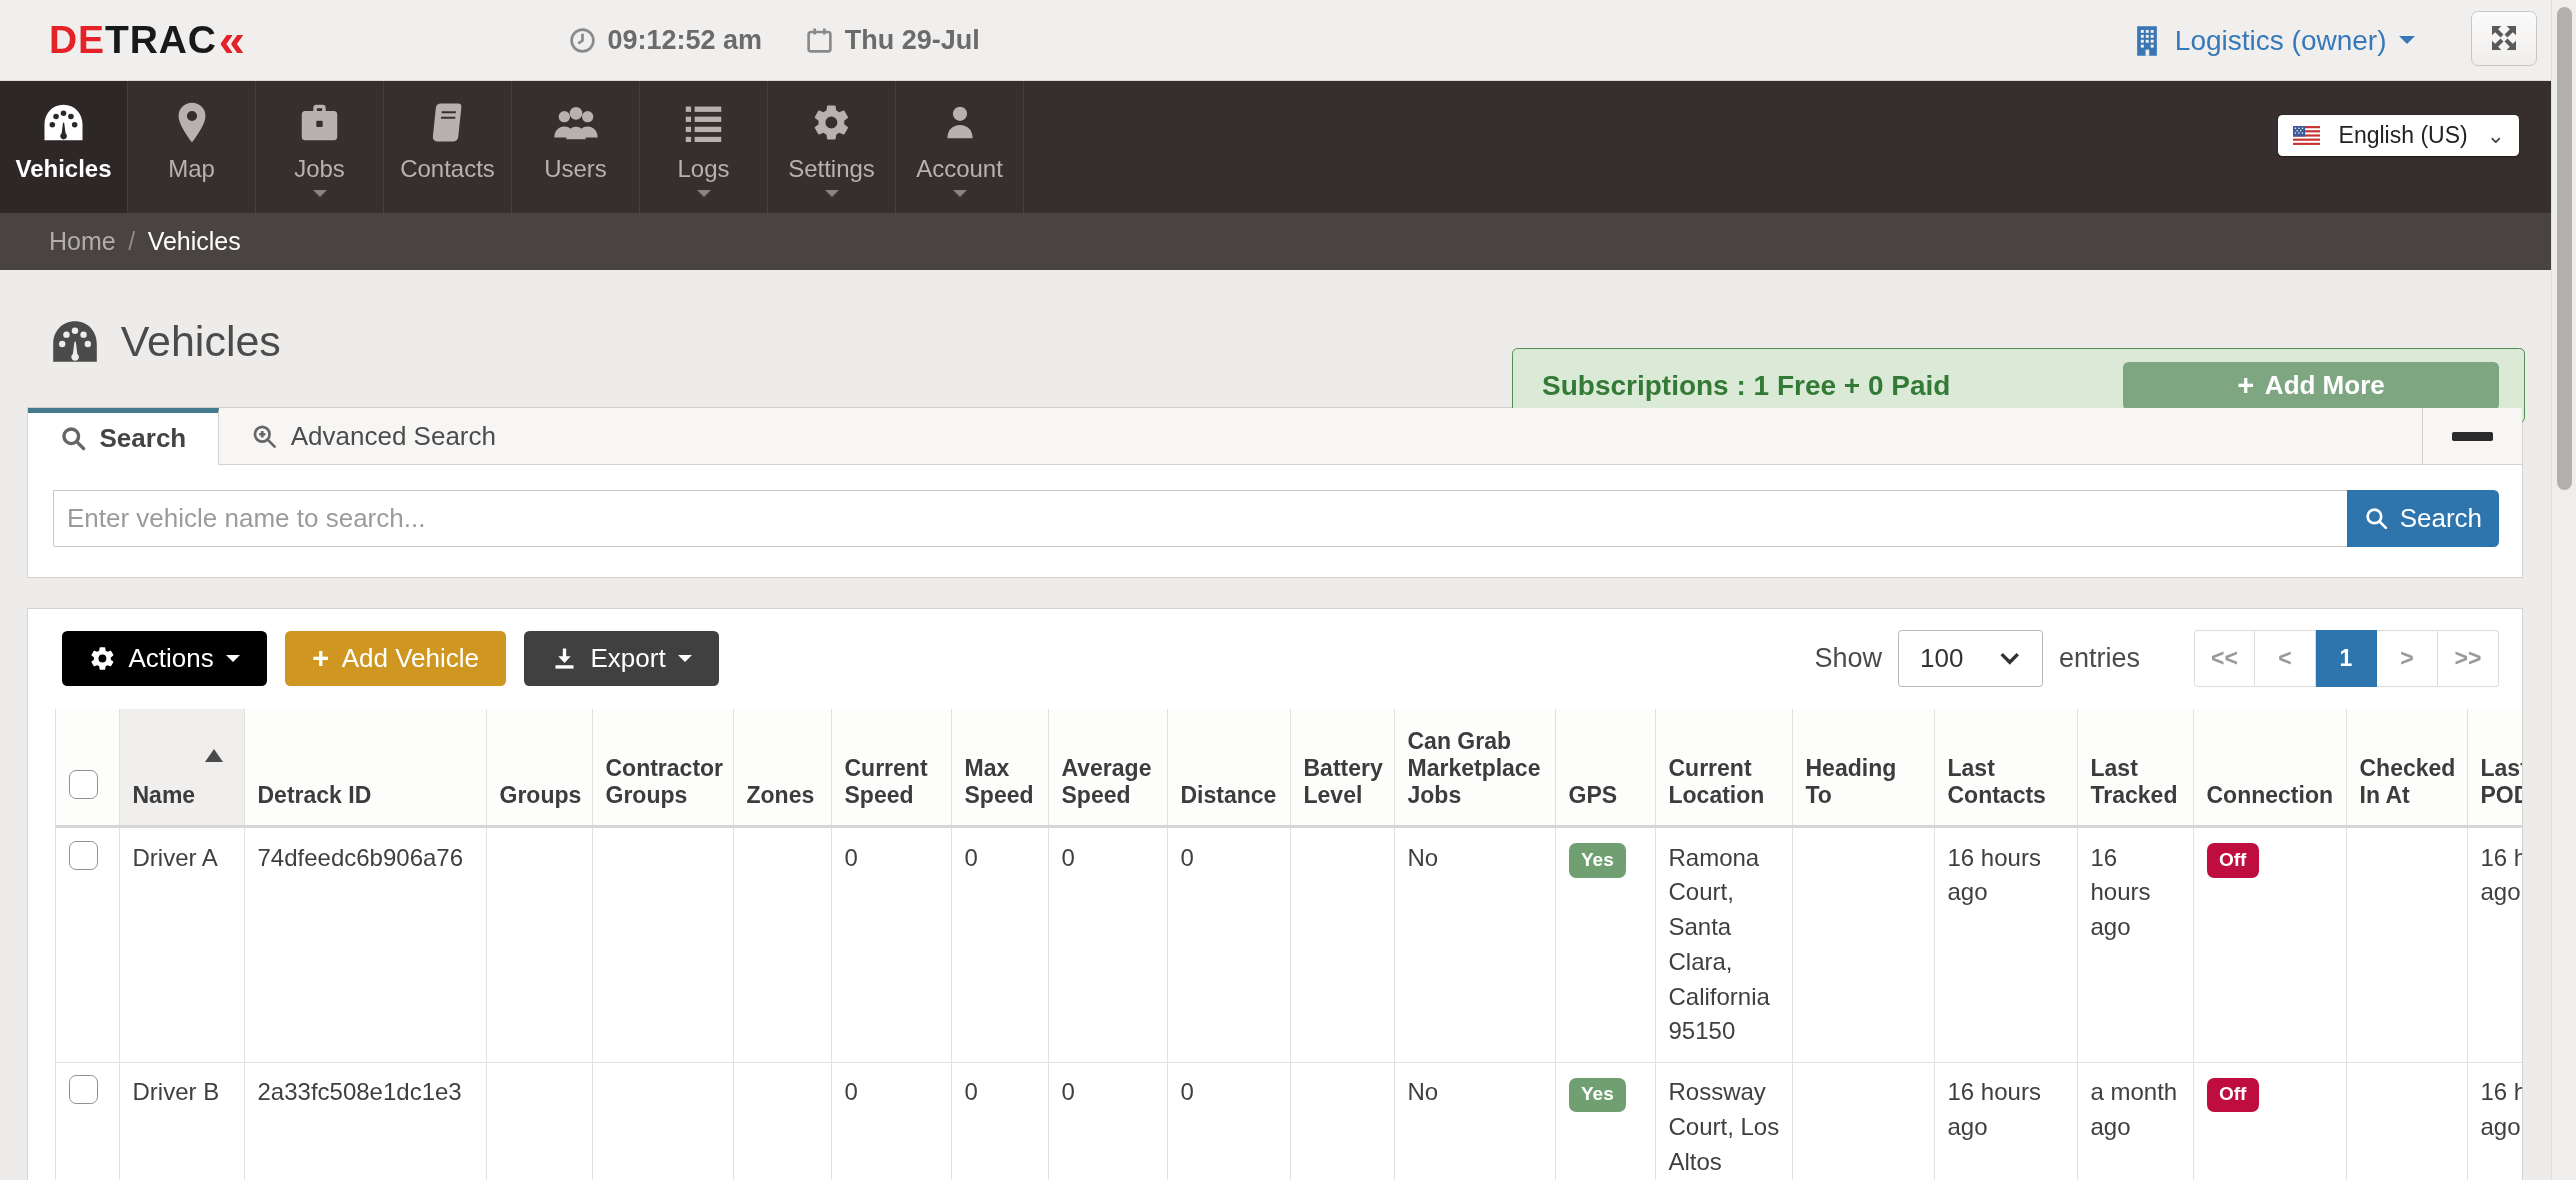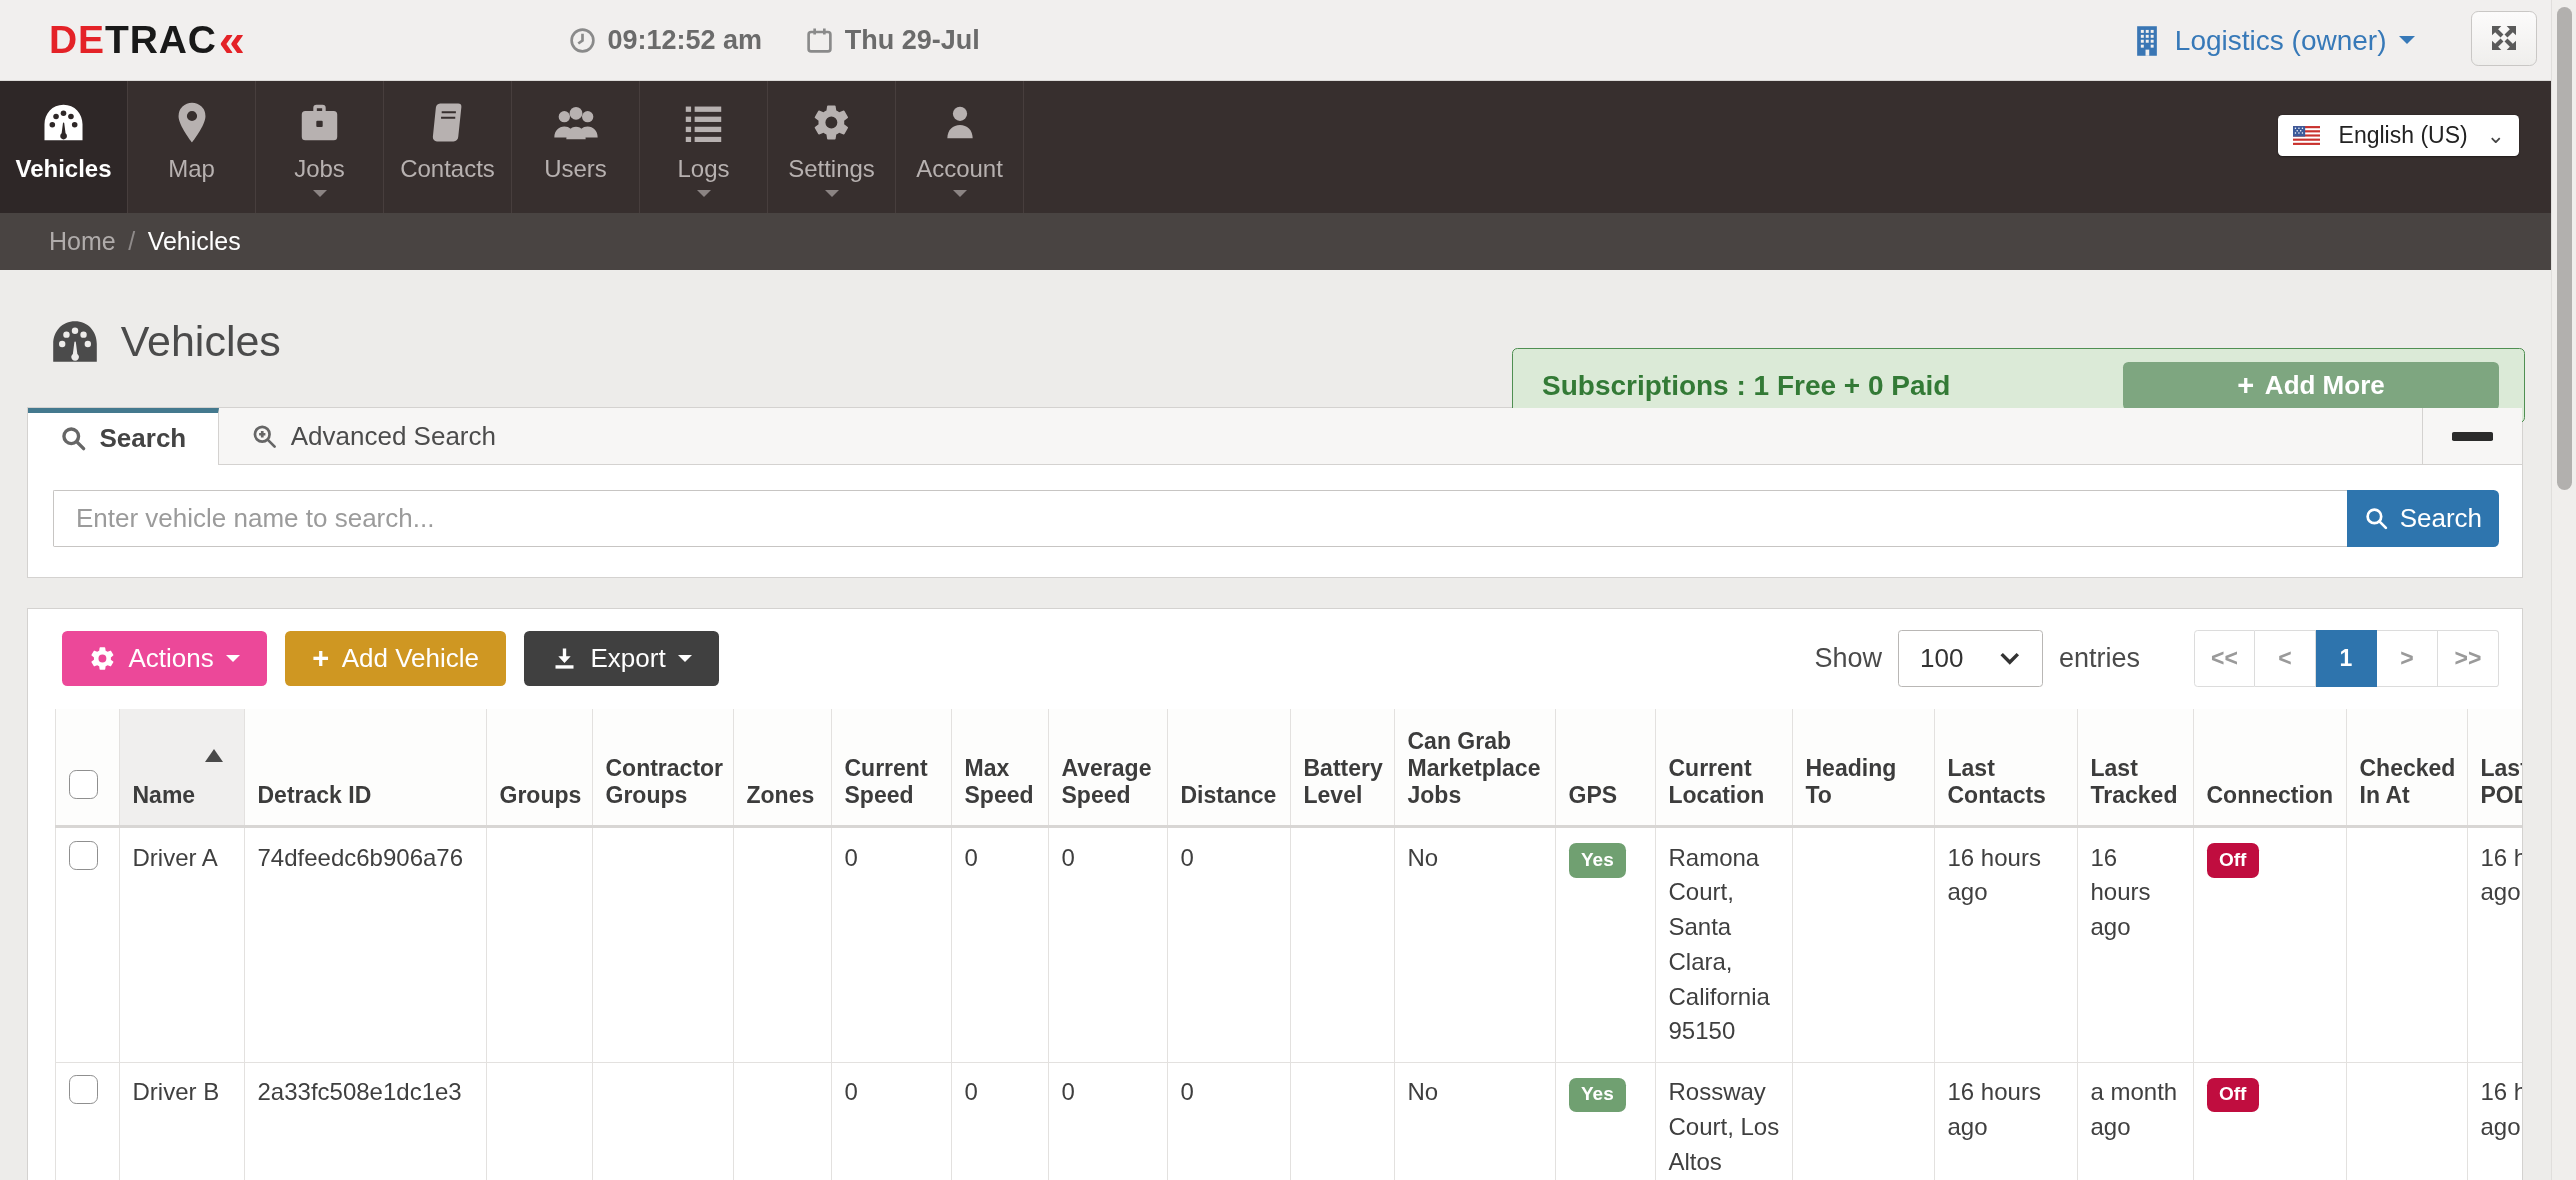--- a/index.html
+++ b/index.html
@@ -61,30 +61,30 @@
   .search-card { margin-top:41px; }
   .tabstrip { height:57px; background:#f7f6f5; border-bottom:0.9px solid #d4d2d0; display:flex; position:relative; }
   .tab { display:flex; align-items:center; gap:12.5px; font-size:26px; padding:0 32px; color:#4c4c4c; cursor:pointer; }
   .tab.active { background:#ffffff; border-top:5.4px solid #44798e; border-right:0.9px solid #d4d2d0; font-weight:bold; color:#444; margin-bottom:-0.9px; }
   .tab .micon { color:#666; display:inline-flex; }
   .collapse-box { position:absolute; right:0; top:0; width:100px; height:56px; border-left:0.9px solid #d4d2d0;
                   display:flex; align-items:center; justify-content:center; cursor:pointer; }
   .collapse-box .dash { width:41px; height:9px; background:#2b2b2b; border-radius:1.8px; }
   .search-body { display:flex; padding:25px 23px 30px 25px; }
   .search-input { flex:1; height:57px; border:0.9px solid #c7c5c3; border-right:none; border-radius:1.8px 0 0 1.8px;
-                  font-size:26px; color:#444; padding:0 22px; font-family:inherit; outline:none; }
+                  font-size:26px; color:#444; padding:0 13px; font-family:inherit; outline:none; }
   .search-input::placeholder { color:#9b9b9b; }
   .search-btn { width:152px; height:57px; background:#2e75ae; color:#fff; border:none; border-radius:0 5.4px 5.4px 0;
                 font-size:26px; font-family:inherit; cursor:pointer; display:flex; align-items:center; justify-content:center; gap:10.7px; }
   
   .table-card { margin-top:29.5px; height:626px; overflow:hidden; }
   .toolbar { display:flex; align-items:center; padding:21.5px 23px 21.5px 34px; }
   .tb-btn { height:55px; border:none; border-radius:5.4px; color:#fff; font-size:26px; font-family:inherit; cursor:pointer;
             display:flex; align-items:center; justify-content:center; gap:12.5px; padding:0 27px; margin-right:18px; }
-  .tb-actions { background:#ec4899; }
+  .tb-actions { background:#000000; }
   .tb-add { background:#cf9722; }
   .tb-export { background:#404040; }
   .tb-btn .bcaret { width:0; height:0; border:7.2px solid transparent; border-top-color:#fff; margin-top:7.2px; }
   .plus { font-weight:bold; font-size:29px; }
   .show-grp { margin-left:auto; display:flex; align-items:center; gap:16px; font-size:27px; color:#4a4a4a; }
   .pagesize { width:145px; height:57px; border:1.8px solid #b9b7b5; border-radius:3.6px; background:#fff; display:flex;
               align-items:center; justify-content:center; gap:36px; font-size:26px; color:#333; cursor:pointer; }
   .pager { display:flex; margin-left:38px; }
   .pg { min-width:61px; height:57px; border:0.9px solid #dcdcdc; border-left:none; background:#fff; color:#9a9a9a;
         font-size:23px; font-weight:bold; display:flex; align-items:center; justify-content:center; cursor:pointer; padding:0 12.5px; }

